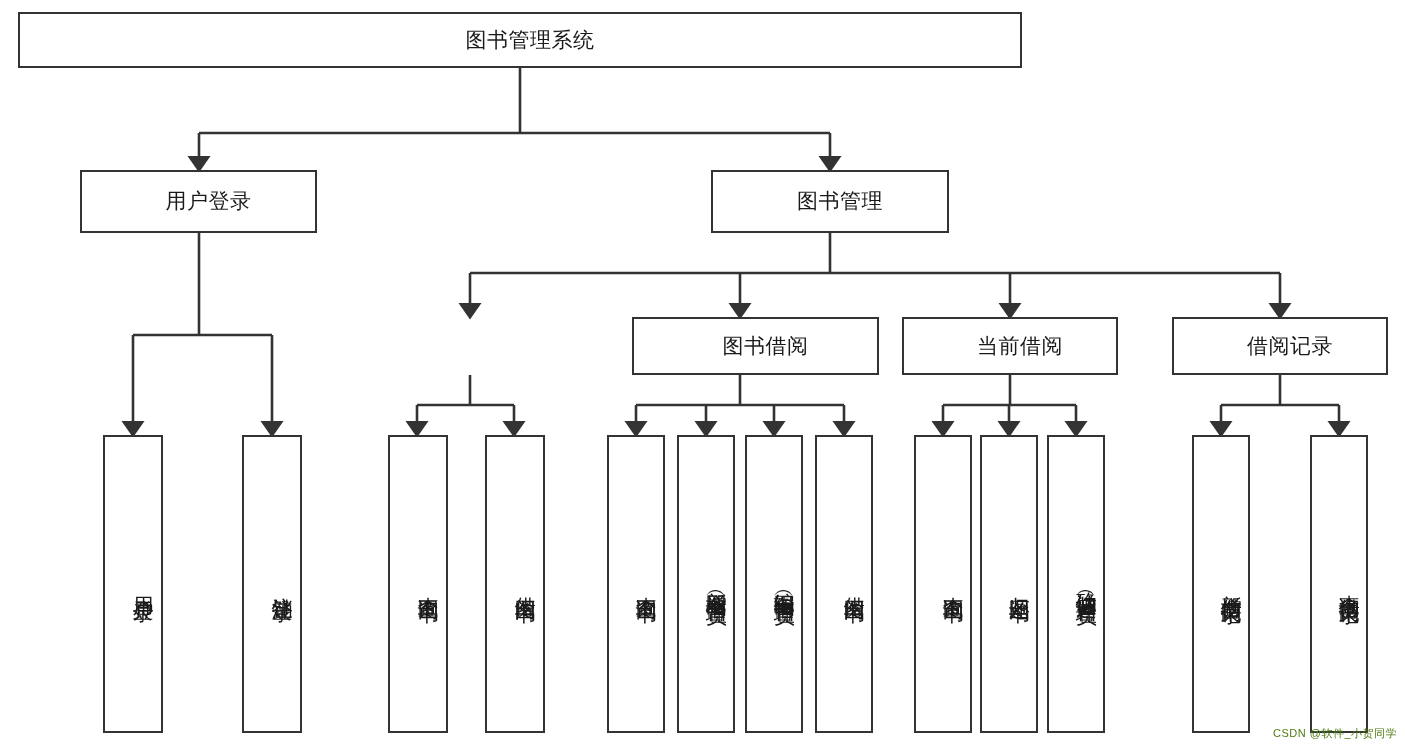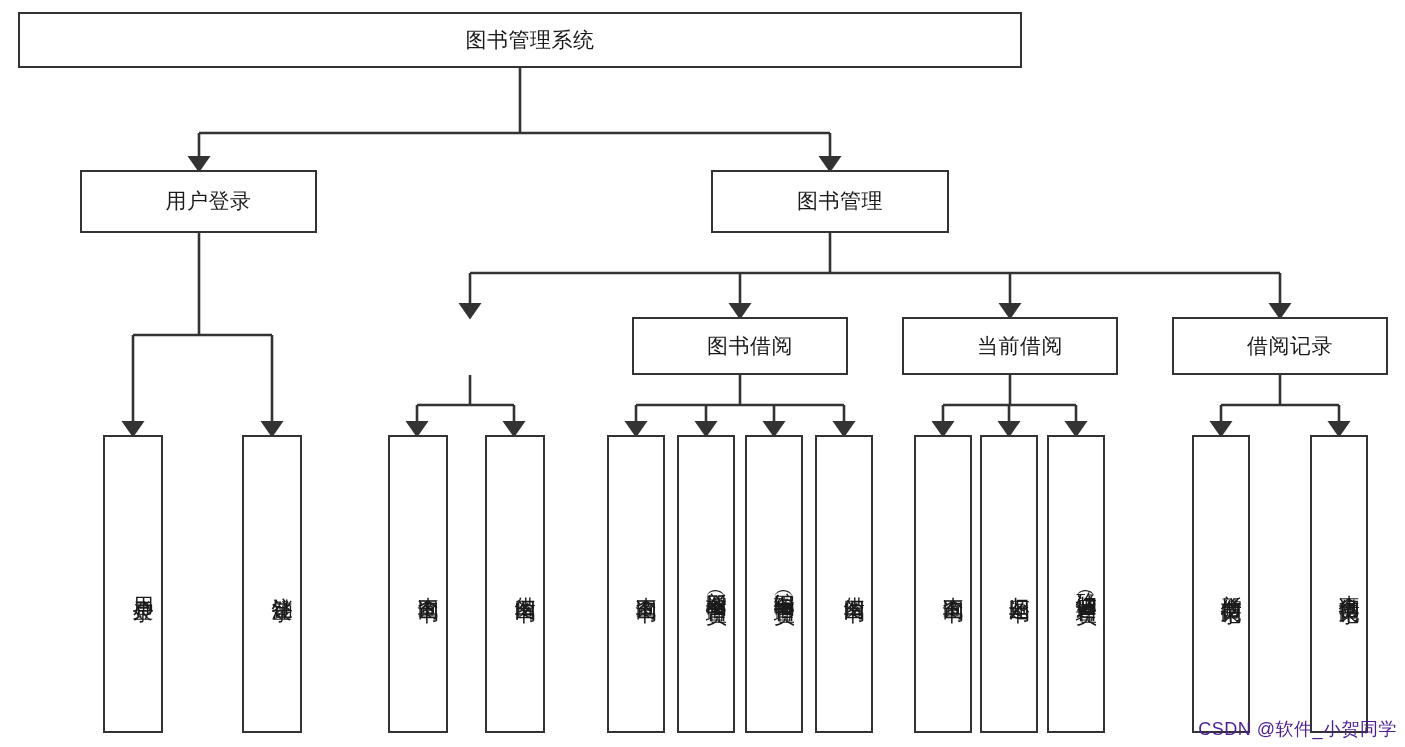--- a/index.html
+++ b/index.html
@@ -55,22 +55,22 @@
     text-orientation: upright;
     font-size: 21px;
     line-height: 1.25;
     letter-spacing: 2px;
     white-space: nowrap;
   }
   #watermark {
     position: absolute;
     right: 8px;
     bottom: 6px;
-    font-size: 18px;
-    color: #4c1d95;
+    font-size: 11px;
+    color: #4d7c0f;
     letter-spacing: 0.5px;
     white-space: nowrap;
   }
 </style>
 </head>
 <body>
 
 <div id="diagram-root">
 
   <svg id="edge-layer" viewBox="0 0 1405 747">
@@ -127,21 +127,21 @@
     <span class="label">图书管理系统</span>
   </div>
 
   <div class="node horiz" style="left:80px; top:170px; width:237px; height:63px;">
     <span class="label">用户登录</span>
   </div>
   <div class="node horiz" style="left:711px; top:170px; width:238px; height:63px;">
     <span class="label">图书管理</span>
   </div>
 
-  <div class="node horiz" style="left:632px; top:317px; width:216px; height:58px;">
+  <div class="node horiz" style="left:632px; top:317px; width:247px; height:58px;">
     <span class="label">图书借阅</span>
   </div>
   <div class="node horiz" style="left:1172px; top:317px; width:216px; height:58px;">
     <span class="label">借阅记录</span>
   </div>
   <div class="node horiz" style="left:902px; top:317px; width:216px; height:58px;">
     <span class="label">当前借阅</span>
   </div>
 
   <div class="node vert" style="left:103px; top:435px; width:60px; height:298px;">

